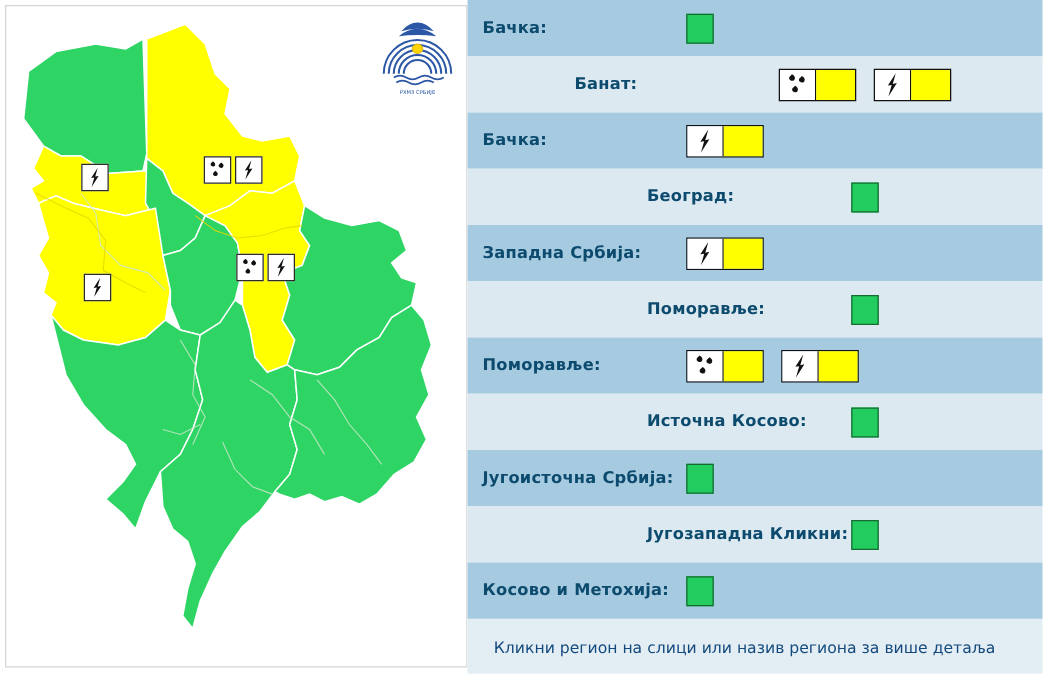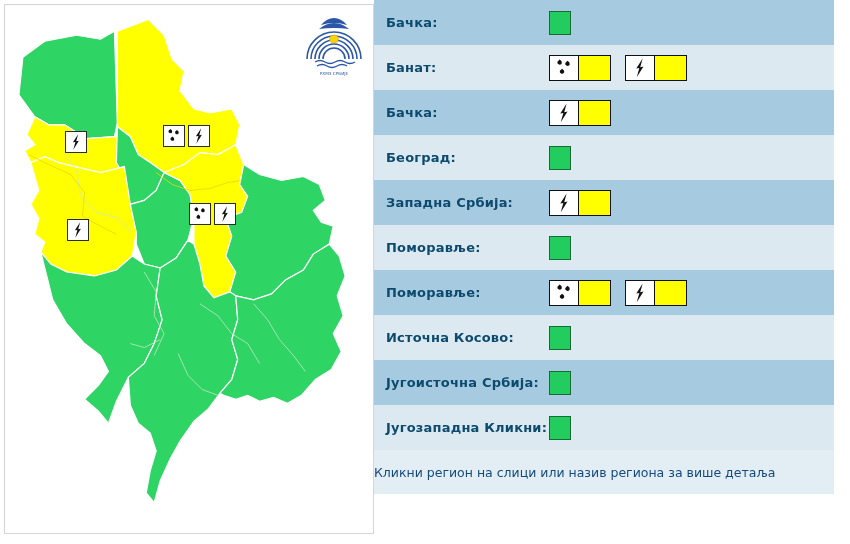--- a/index.html
+++ b/index.html
@@ -64,21 +64,21 @@
   }
   .region-row {
     position: relative;
     height: 45px;
     width: 460px;
     display: flex;
     align-items: center;
     box-sizing: border-box;
   }
   .region-row.odd  { background: #a6cbe0; }
-  .region-row.even { background: #dce9f0; }
+  .region-row.even { background: #dce9f0; justify-content: center; }
 
   .region-label {
     width: 175px;
     padding-left: 12px;
     font-size: 13px;
     font-weight: bold;
     color: #0c4a6e;
     letter-spacing: .2px;
     white-space: nowrap;
     box-sizing: border-box;
@@ -122,21 +122,21 @@
   
   #footer-row {
     height: 44px;
     width: 460px;
     display: flex;
     align-items: center;
     background: #e3eef4;
     box-sizing: border-box;
   }
   #footer-text {
-    padding-left: 0;
+    padding-left: 21px;
     font-size: 12.5px;
     color: #14497d;
     white-space: nowrap;
   }
 </style>
 </head>
 <body>
 
 <div id="app">
 
@@ -375,19 +375,25 @@
           <div class="region-icons">
             <div class="sq-green" style="background: rgb(35, 204, 94);"></div>
           </div>
         </div>
         <div class="region-row even">
           <div class="region-label">Југозападна Кликни:</div>
           <div class="region-icons">
             <div class="sq-green" style="background: rgb(35, 204, 94);"></div>
           </div>
         </div>
+        <div class="region-row odd">
+          <div class="region-label">Косово и Метохија:</div>
+          <div class="region-icons">
+            <div class="sq-green" style="background: rgb(35, 204, 94);"></div>
+          </div>
+        </div>
       </div>
     <div id="footer-row">
       <span id="footer-text">Кликни регион на слици или назив региона за више детаља</span>
     </div>
   </div>
 
 </div>
 
 </body></html>

